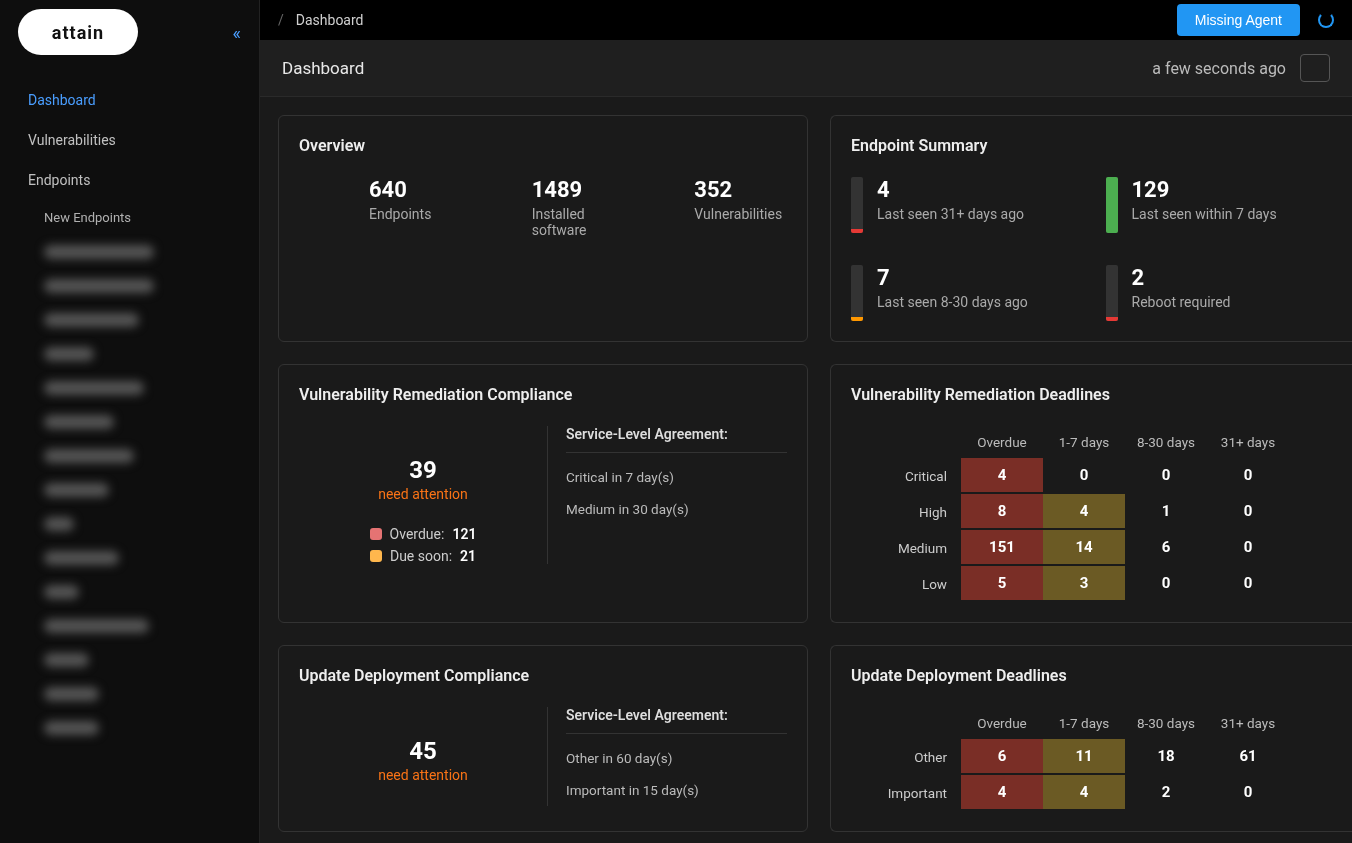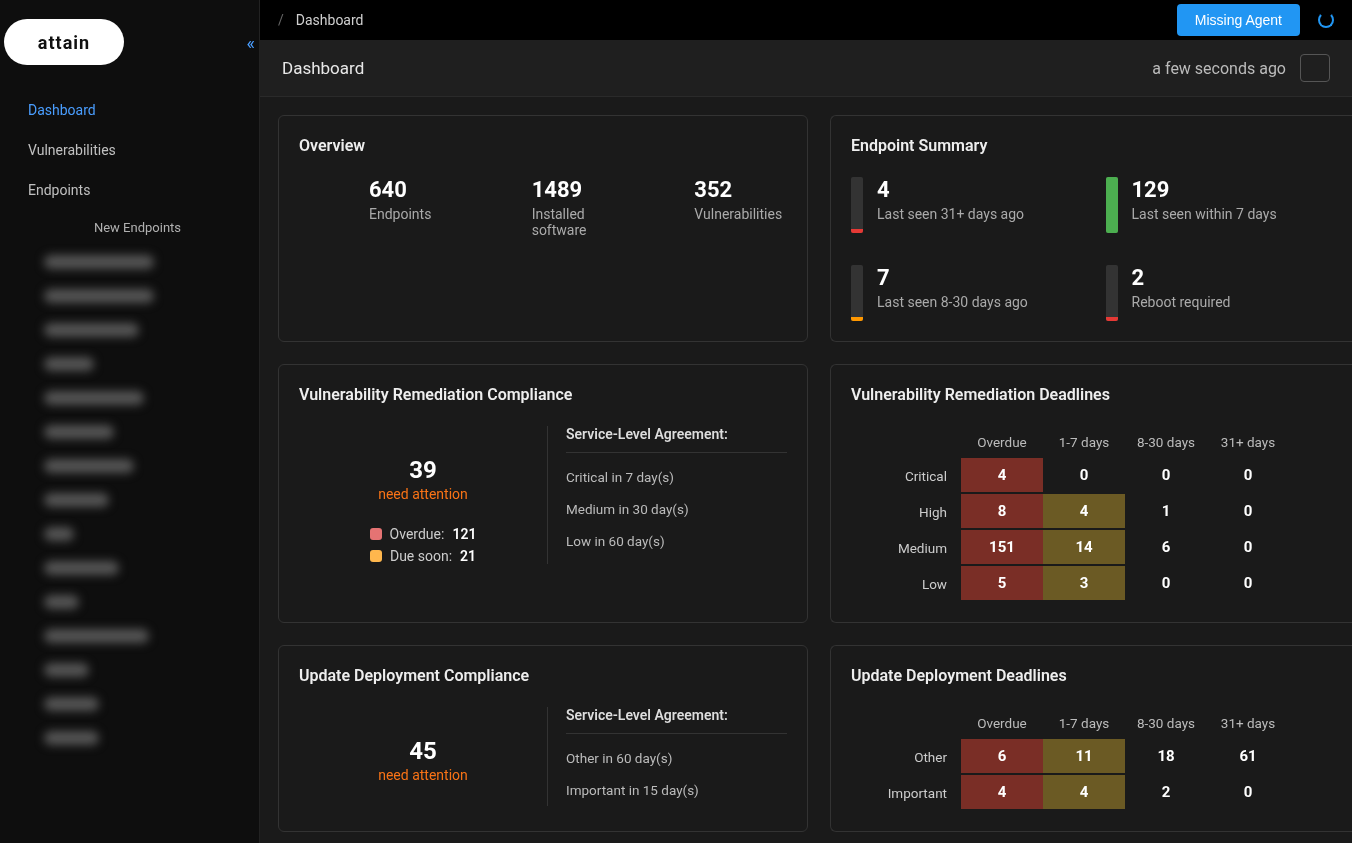--- a/index.html
+++ b/index.html
@@ -19,22 +19,21 @@
     display: flex;
     flex-direction: column;
     overflow-y: auto;
     border-right: 1px solid #222;
   }
   .sidebar-header {
     height: 64px;
     display: flex;
     align-items: center;
     justify-content: space-between;
-    padding: 0 4px;
-    margin-top: 10px;
+    padding: 0 18px;
   }
   .logo {
     width: 120px;
     height: 46px;
     background: #fff;
     border-radius: 23px;
     display: flex;
     align-items: center;
     justify-content: center;
     font-weight: 700;
@@ -54,21 +53,20 @@
     font-size: 14px;
     color: #c0c0c0;
     cursor: pointer;
   }
   .nav-item.active { color: #4a9eff; }
   .nav-sub-item {
     padding: 10px 28px 10px 44px;
     font-size: 13px;
     color: #b0b0b0;
     cursor: pointer;
-    text-align: center;
   }
   .nav-blur {
     padding: 10px 28px 10px 44px;
   }
   .nav-blur-inner {
     height: 14px;
     width: 110px;
     background: #555;
     border-radius: 7px;
     filter: blur(5px);
@@ -387,21 +385,20 @@
             <div class="comp-kv">
               <span class="dot orange"></span>
               <span class="k">Due soon:</span>
               <span class="v">21</span>
             </div>
           </div>
           <div class="comp-right">
             <div class="sla-head">Service-Level Agreement:</div>
             <div class="sla-row">Critical in 7 day(s)</div>
             <div class="sla-row">Medium in 30 day(s)</div>
-            <div class="sla-row">Low in 60 day(s)</div>
           </div>
         </div>
       </div>
 
       <div class="card card-right">
         <div class="card-title">Vulnerability Remediation Deadlines</div>
         <div class="dl-table" id="vuln-dl-table">
             <div class="dl-head"></div>
             <div class="dl-head">Overdue</div>
             <div class="dl-head">1-7 days</div>

